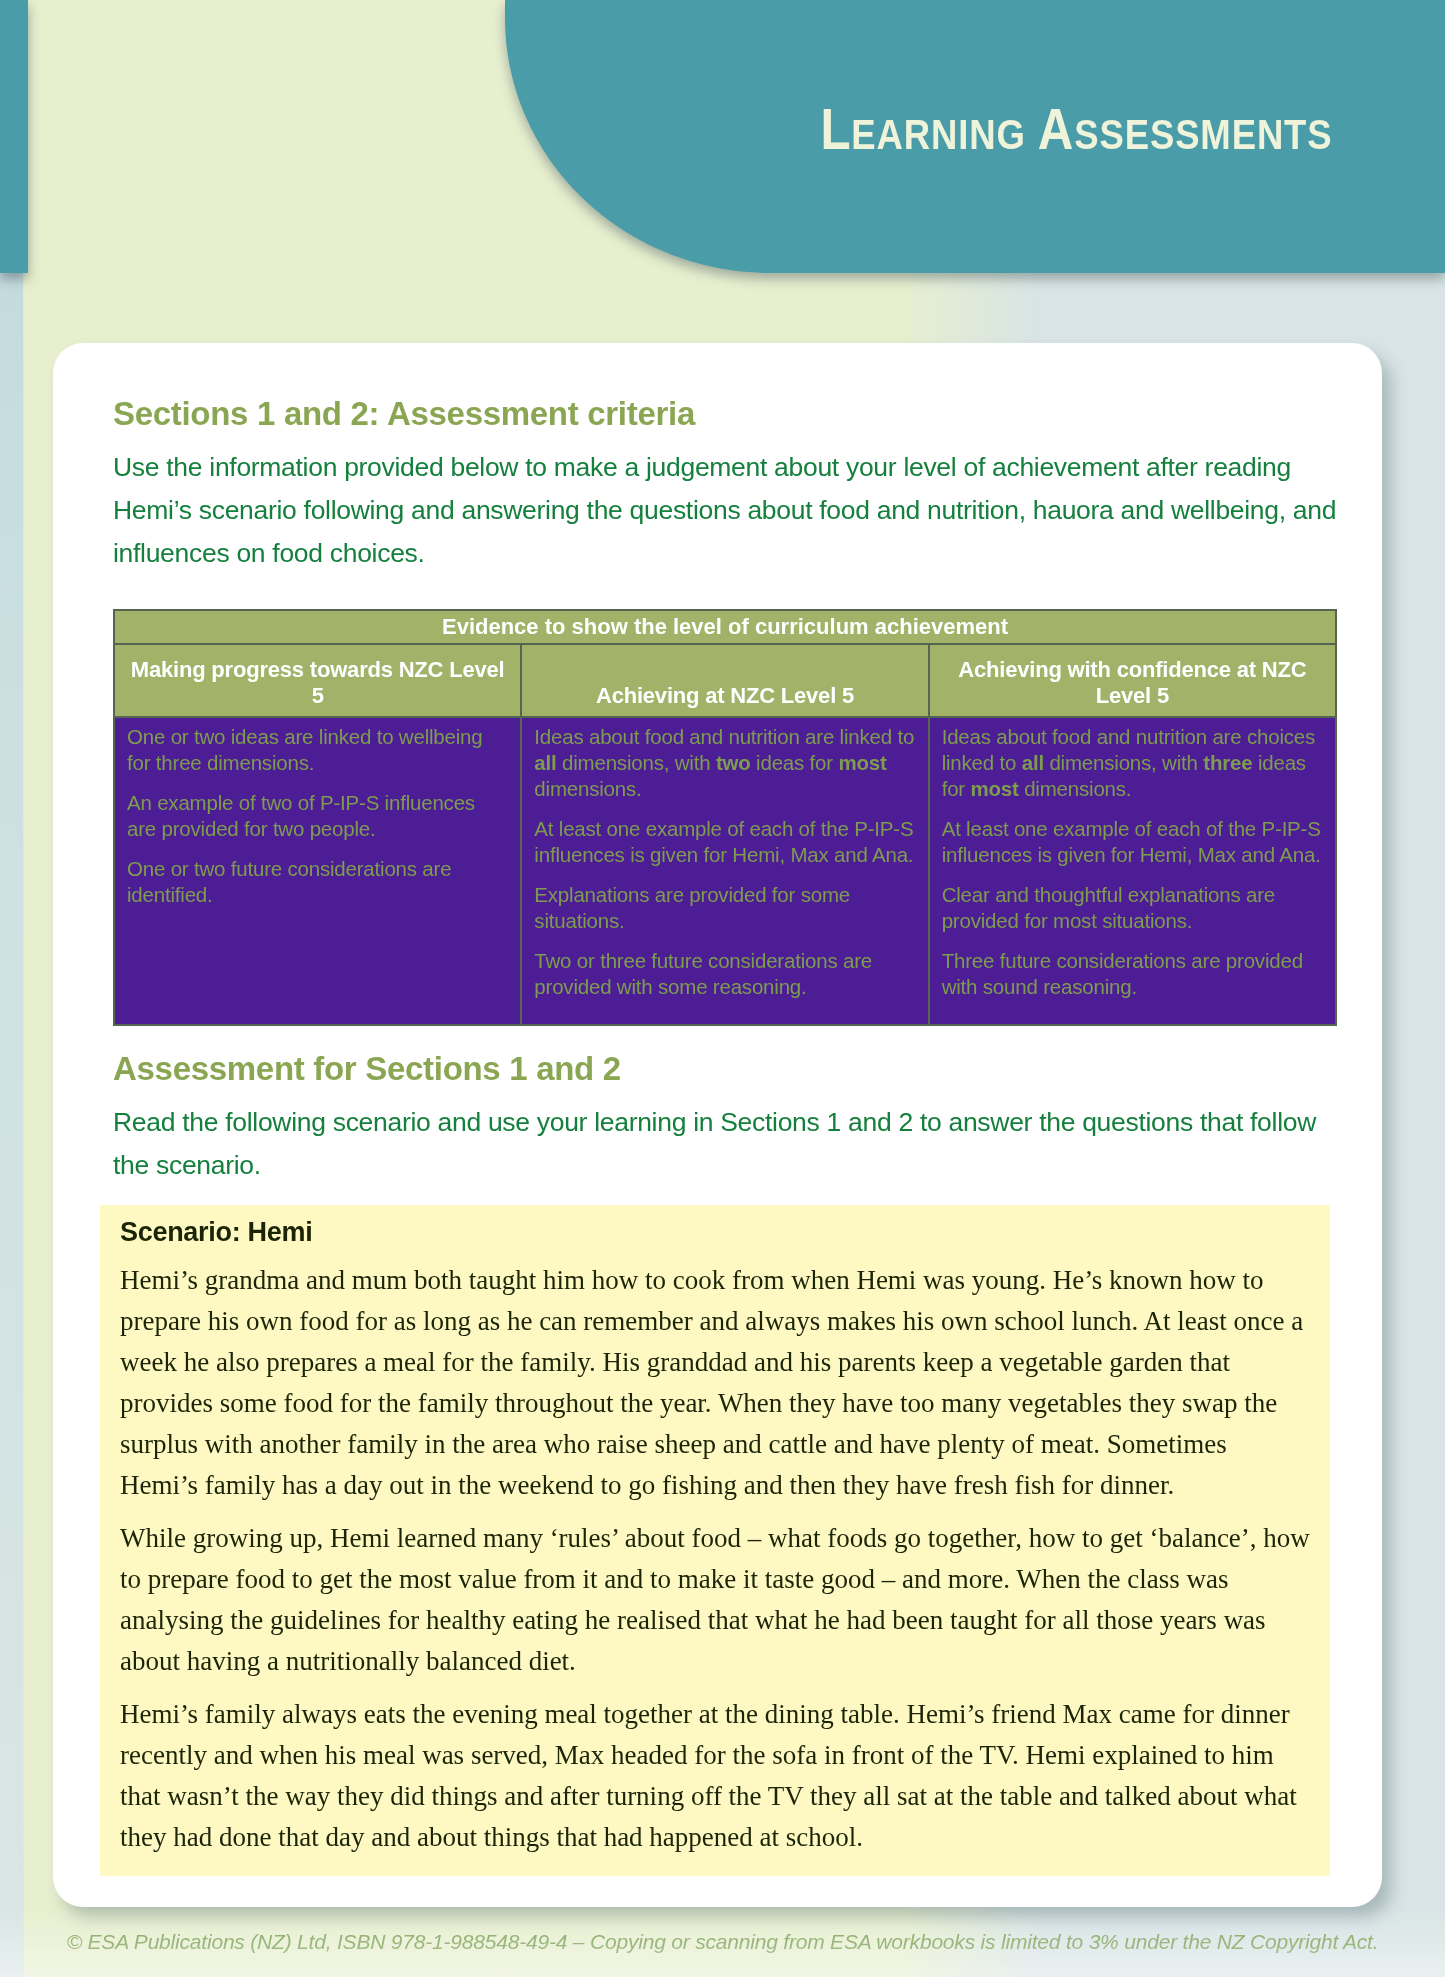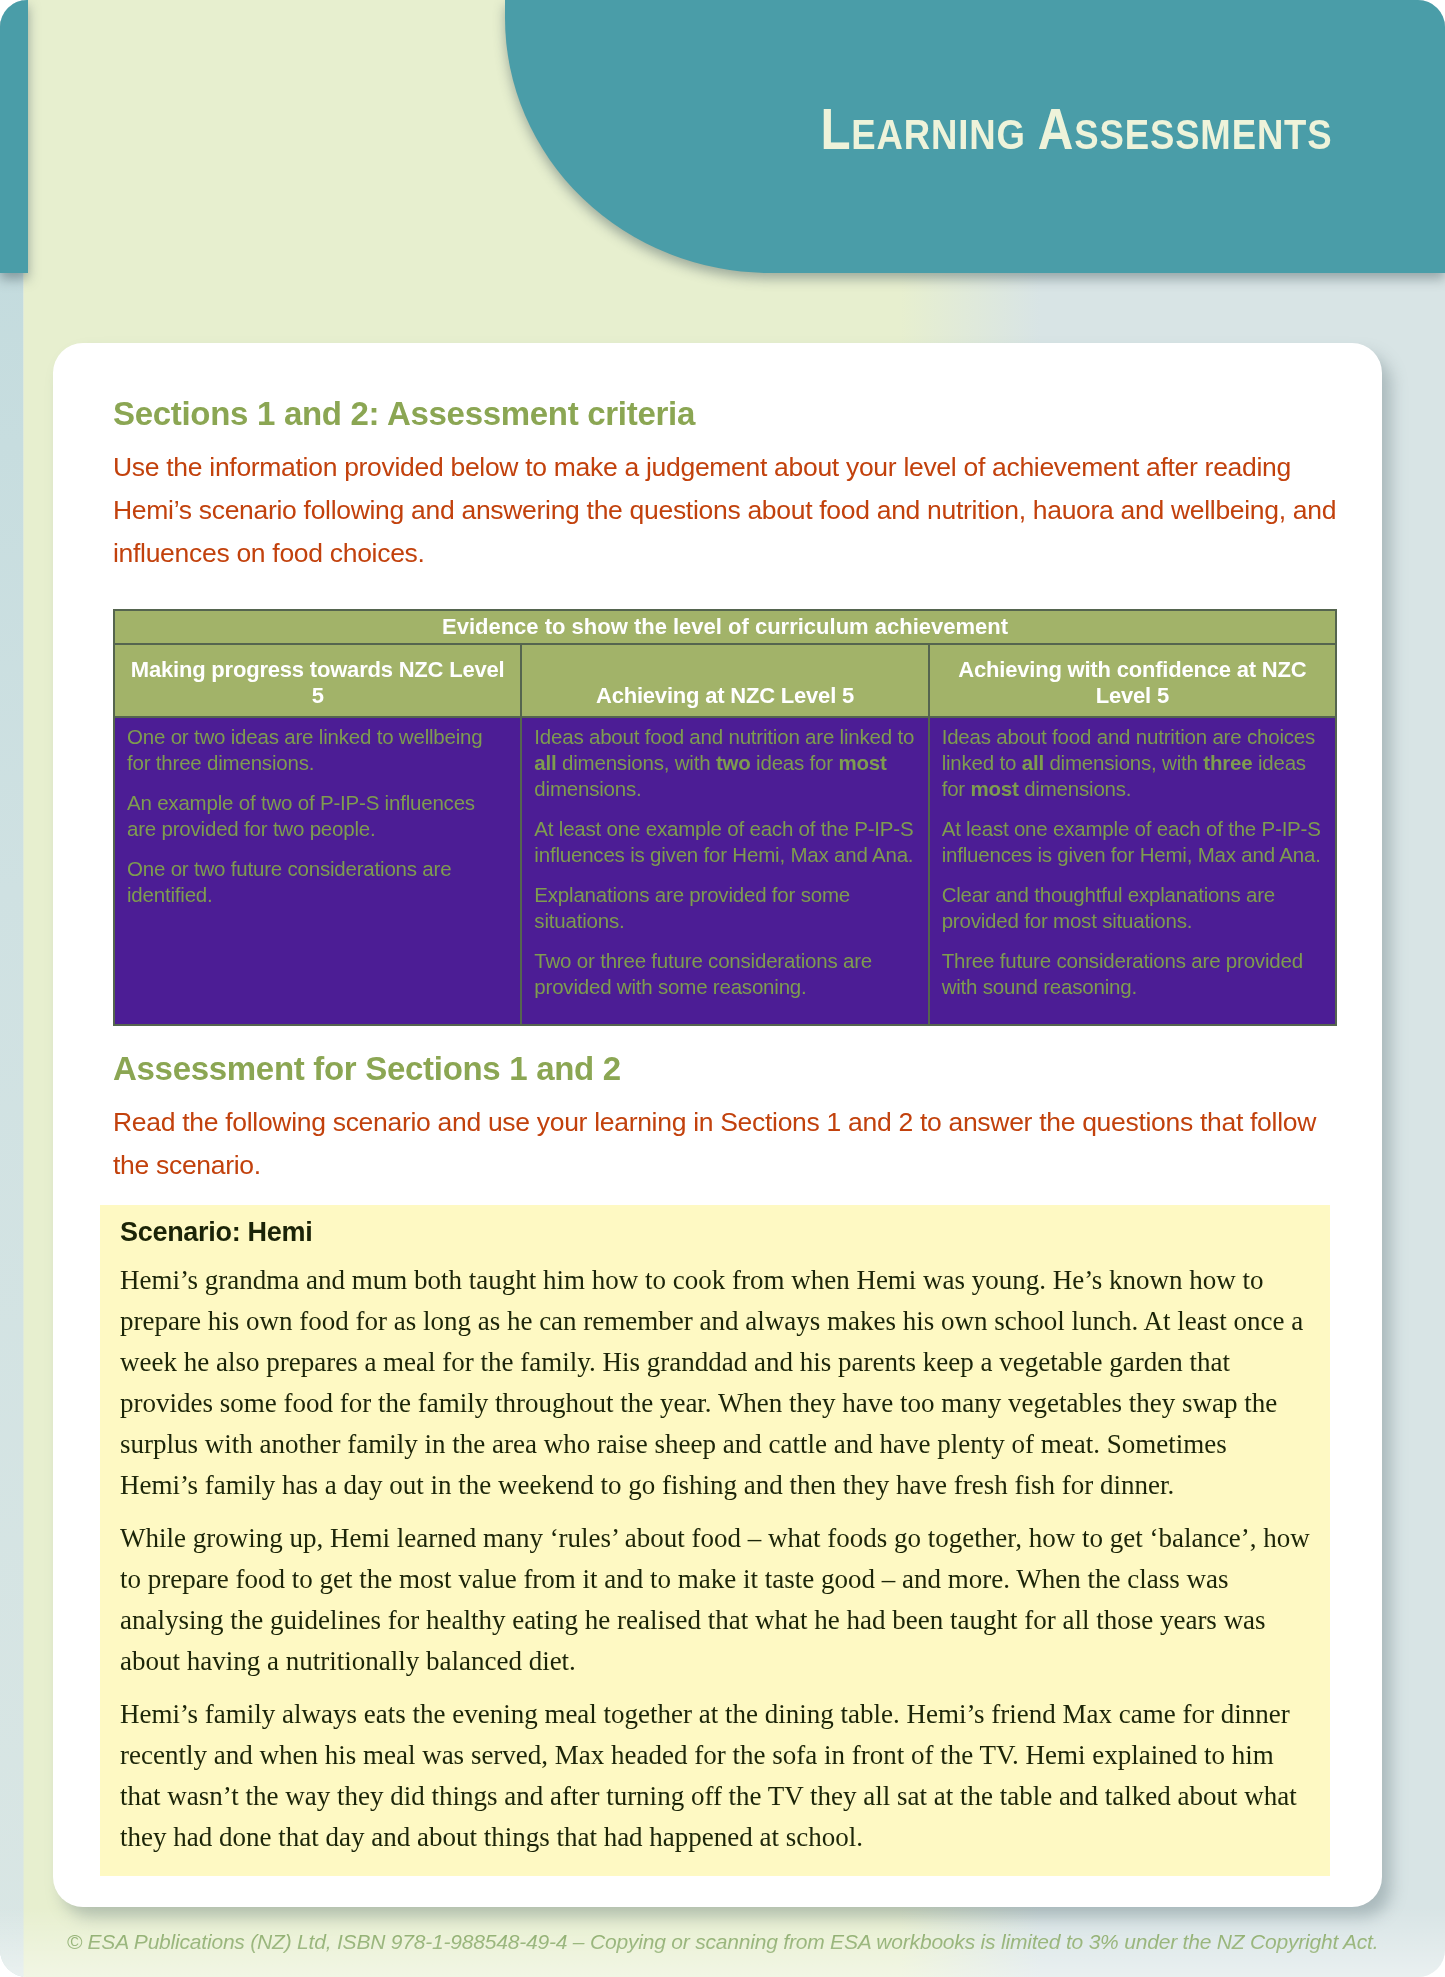--- a/index.html
+++ b/index.html
@@ -2,21 +2,20 @@
 <html><head>
 <meta charset="utf-8">
 <style>
   html,body{margin:0;padding:0;}
   body{font-family:"Liberation Sans",sans-serif;}
   .page{
     position:relative;
     width:1445px;height:1977px;
     overflow:hidden;
     background:linear-gradient(90deg,#D8E4E5 0px,#D8E4E5 23px,#E7EFCF 24px,#E7EFCF 900px,#D8E4E5 1040px,#D8E4E5 100%);
-    border-radius:27px;
   }
   .page::after{
     content:"";position:absolute;left:0;right:0;bottom:0;height:70px;
     background:linear-gradient(180deg,rgba(255,255,255,0) 0%,rgba(255,255,255,.45) 100%);
     pointer-events:none;
   }
   .left-strip{
     position:absolute;left:0;top:0;width:23px;height:100%;
     background:linear-gradient(180deg,#BFD9DC 0%,#CFE1E2 45%,#D9E6E4 100%);
   }
@@ -45,21 +44,21 @@
     background:#ffffff;border-radius:30px;
     box-shadow:9px 11px 16px rgba(95,115,120,.38);
     padding:0 45px 0 60px;box-sizing:border-box;
   }
   h1.sec{
     margin:52px 0 0 0;
     font-size:33px;line-height:38px;color:#8BA653;letter-spacing:-.3px;
   }
   p.lead{
     margin:13px 0 0 0;
-    font-size:26.5px;line-height:43px;color:#c2410c;letter-spacing:-.3px;
+    font-size:26.5px;line-height:43px;color:#15803d;letter-spacing:-.3px;
   }
   table.criteria{
     margin-top:34px;width:100%;
     border-collapse:collapse;table-layout:fixed;
     border:2px solid #55654F;
   }
   table.criteria th,table.criteria td{border:2px solid #55654F;}
   th.caption{
     background:#A2B369;color:#fff;font-size:22px;font-weight:bold;
     text-align:center;padding:3px 6px;height:26px;

